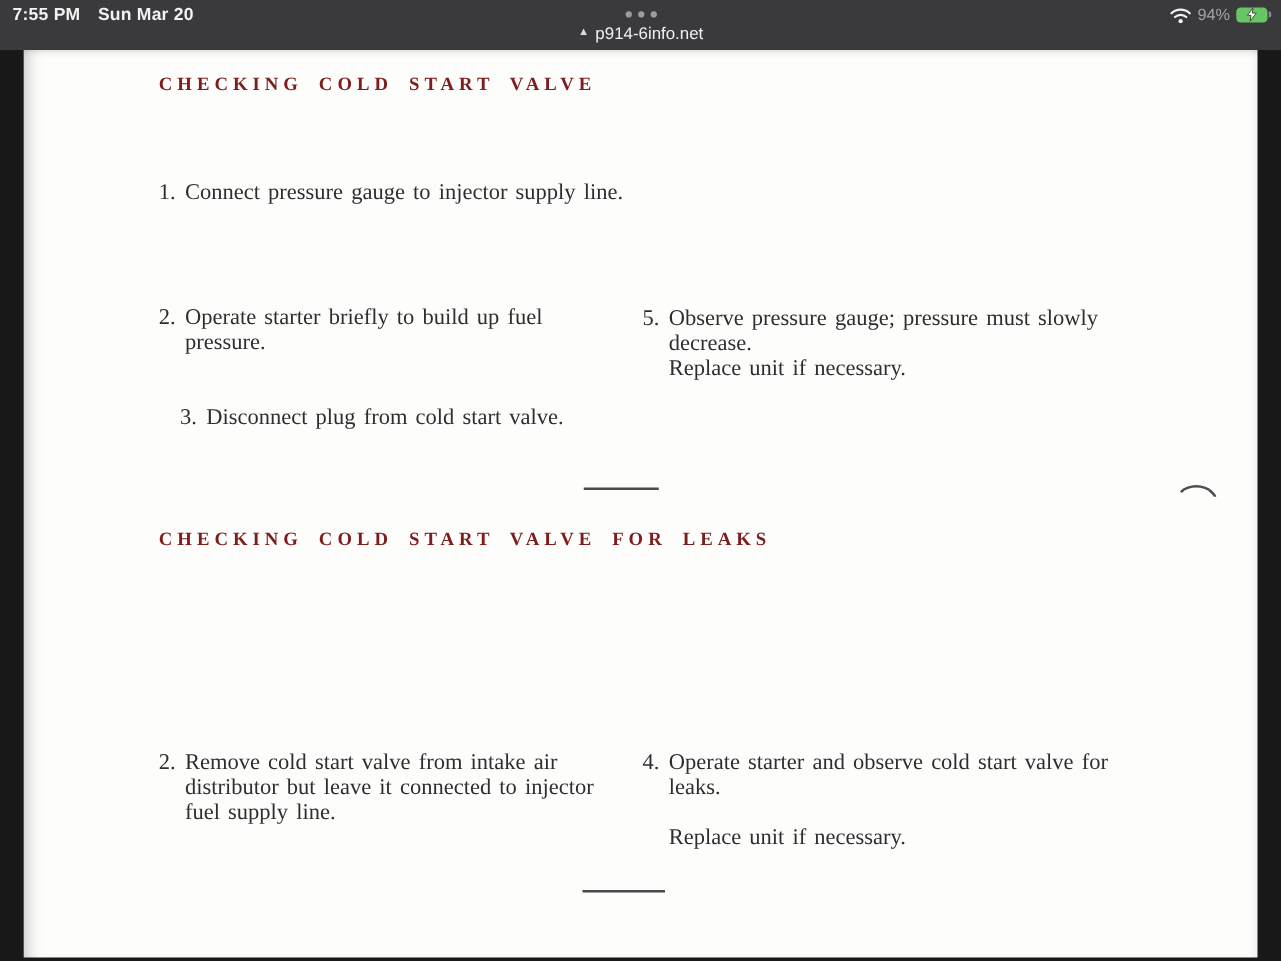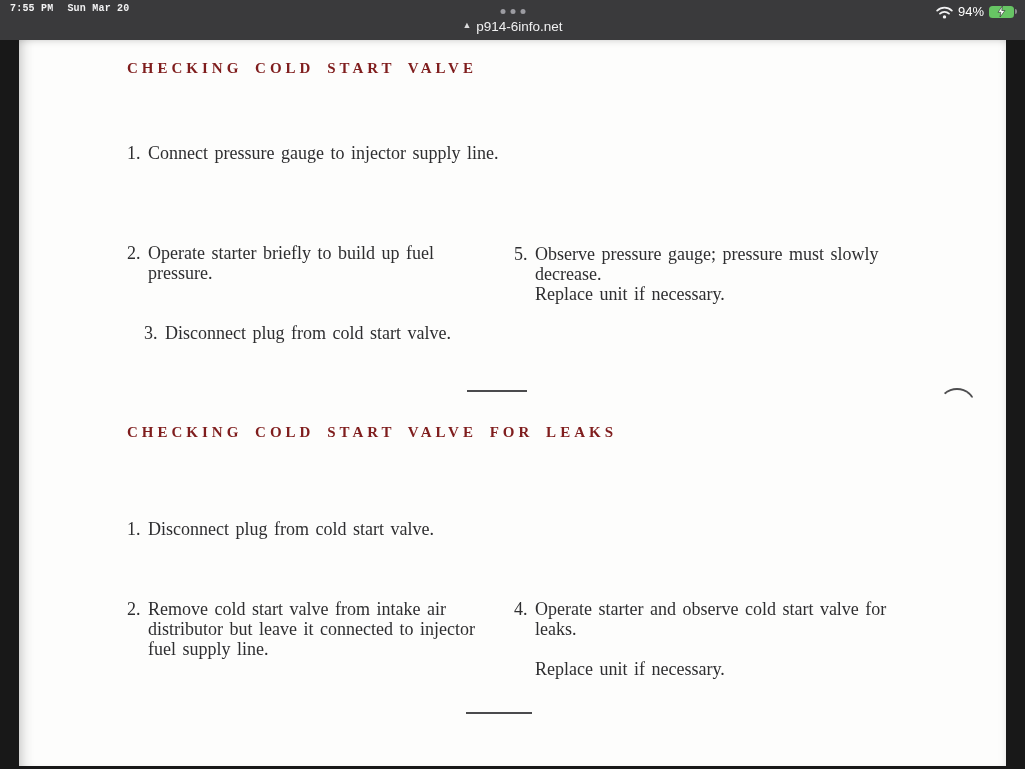--- a/index.html
+++ b/index.html
@@ -7,38 +7,38 @@
   body { font-family:"Liberation Sans", sans-serif; background:#181818; overflow:hidden; }
 
   .screen { position:relative; width:1025px; height:769px; background:#181818; }
 
   
   .statusbar {
     position:absolute; top:0; left:0; width:1025px; height:40px;
     background:#3a3a3c; color:#f2f2f2;
   }
   .sb-left {
-    position:absolute; top:3px; left:10px; font-size:10px; font-weight:600;
-    letter-spacing:.2px; color:#f2f2f3;font-family:Liberation Mono, monospace;
+    position:absolute; top:3px; left:10px; font-size:14px; font-weight:600;
+    letter-spacing:.2px; color:#f2f2f3;
   }
   .sb-left .date { margin-left:14px; font-weight:600; }
   .sb-dots {
     position:absolute; top:9px; left:50%; transform:translateX(-50%);
     display:flex; gap:5px; cursor:pointer;
   }
   .sb-dots .dot { width:5px; height:5px; border-radius:50%; background:#9b9ba1; }
   .sb-url {
     position:absolute; top:19px; left:50%; transform:translateX(-50%);
     display:flex; align-items:center; gap:5px; font-size:13.5px; color:#f0f0f1;
     cursor:pointer; white-space:nowrap;
   }
   .warn-tri { font-size:9px; color:#dcdcdd; line-height:1; transform:translateY(-1px); }
   .sb-right {
     position:absolute; top:4px; right:8px; display:flex; align-items:center; gap:5px;
-    font-size:13px; color:#ffffff;
+    font-size:13px; color:#a3a3a3;
   }
   .wifi { display:inline-flex; transform:translateY(1px); }
   .battery-wrap { display:inline-flex; align-items:center; }
   .battery-body {
     position:relative; width:25px; height:12px; border-radius:3.5px;
     background:#67c564; display:flex; align-items:center; justify-content:center;
   }
   .battery-cap {
     width:2px; height:5px; background:#8d8d90; border-radius:0 2px 2px 0; margin-left:1px;
   }
@@ -143,23 +143,20 @@
       <span class="num">5.</span><span class="txt">Observe pressure gauge; pressure must slowly
 decrease.
 Replace unit if necessary.</span>
     </div>
 
     <div class="divider divider-1"></div>
     <div class="curl-mark"></div>
 
     <h1 class="sec-heading heading-2">CHECKING COLD START VALVE FOR LEAKS</h1>
 
-    <div class="list-item s2-l1">
-      <span class="num">1.</span><span class="txt">Disconnect plug from cold start valve.</span>
-    </div>
     <div class="list-item s2-l2">
       <span class="num">2.</span><span class="txt">Remove cold start valve from intake air
 distributor but leave it connected to injector
 fuel supply line.</span>
     </div>
     <div class="list-item s2-r2">
       <span class="num">4.</span><span class="txt">Operate starter and observe cold start valve for
 leaks.
 
 Replace unit if necessary.</span>

